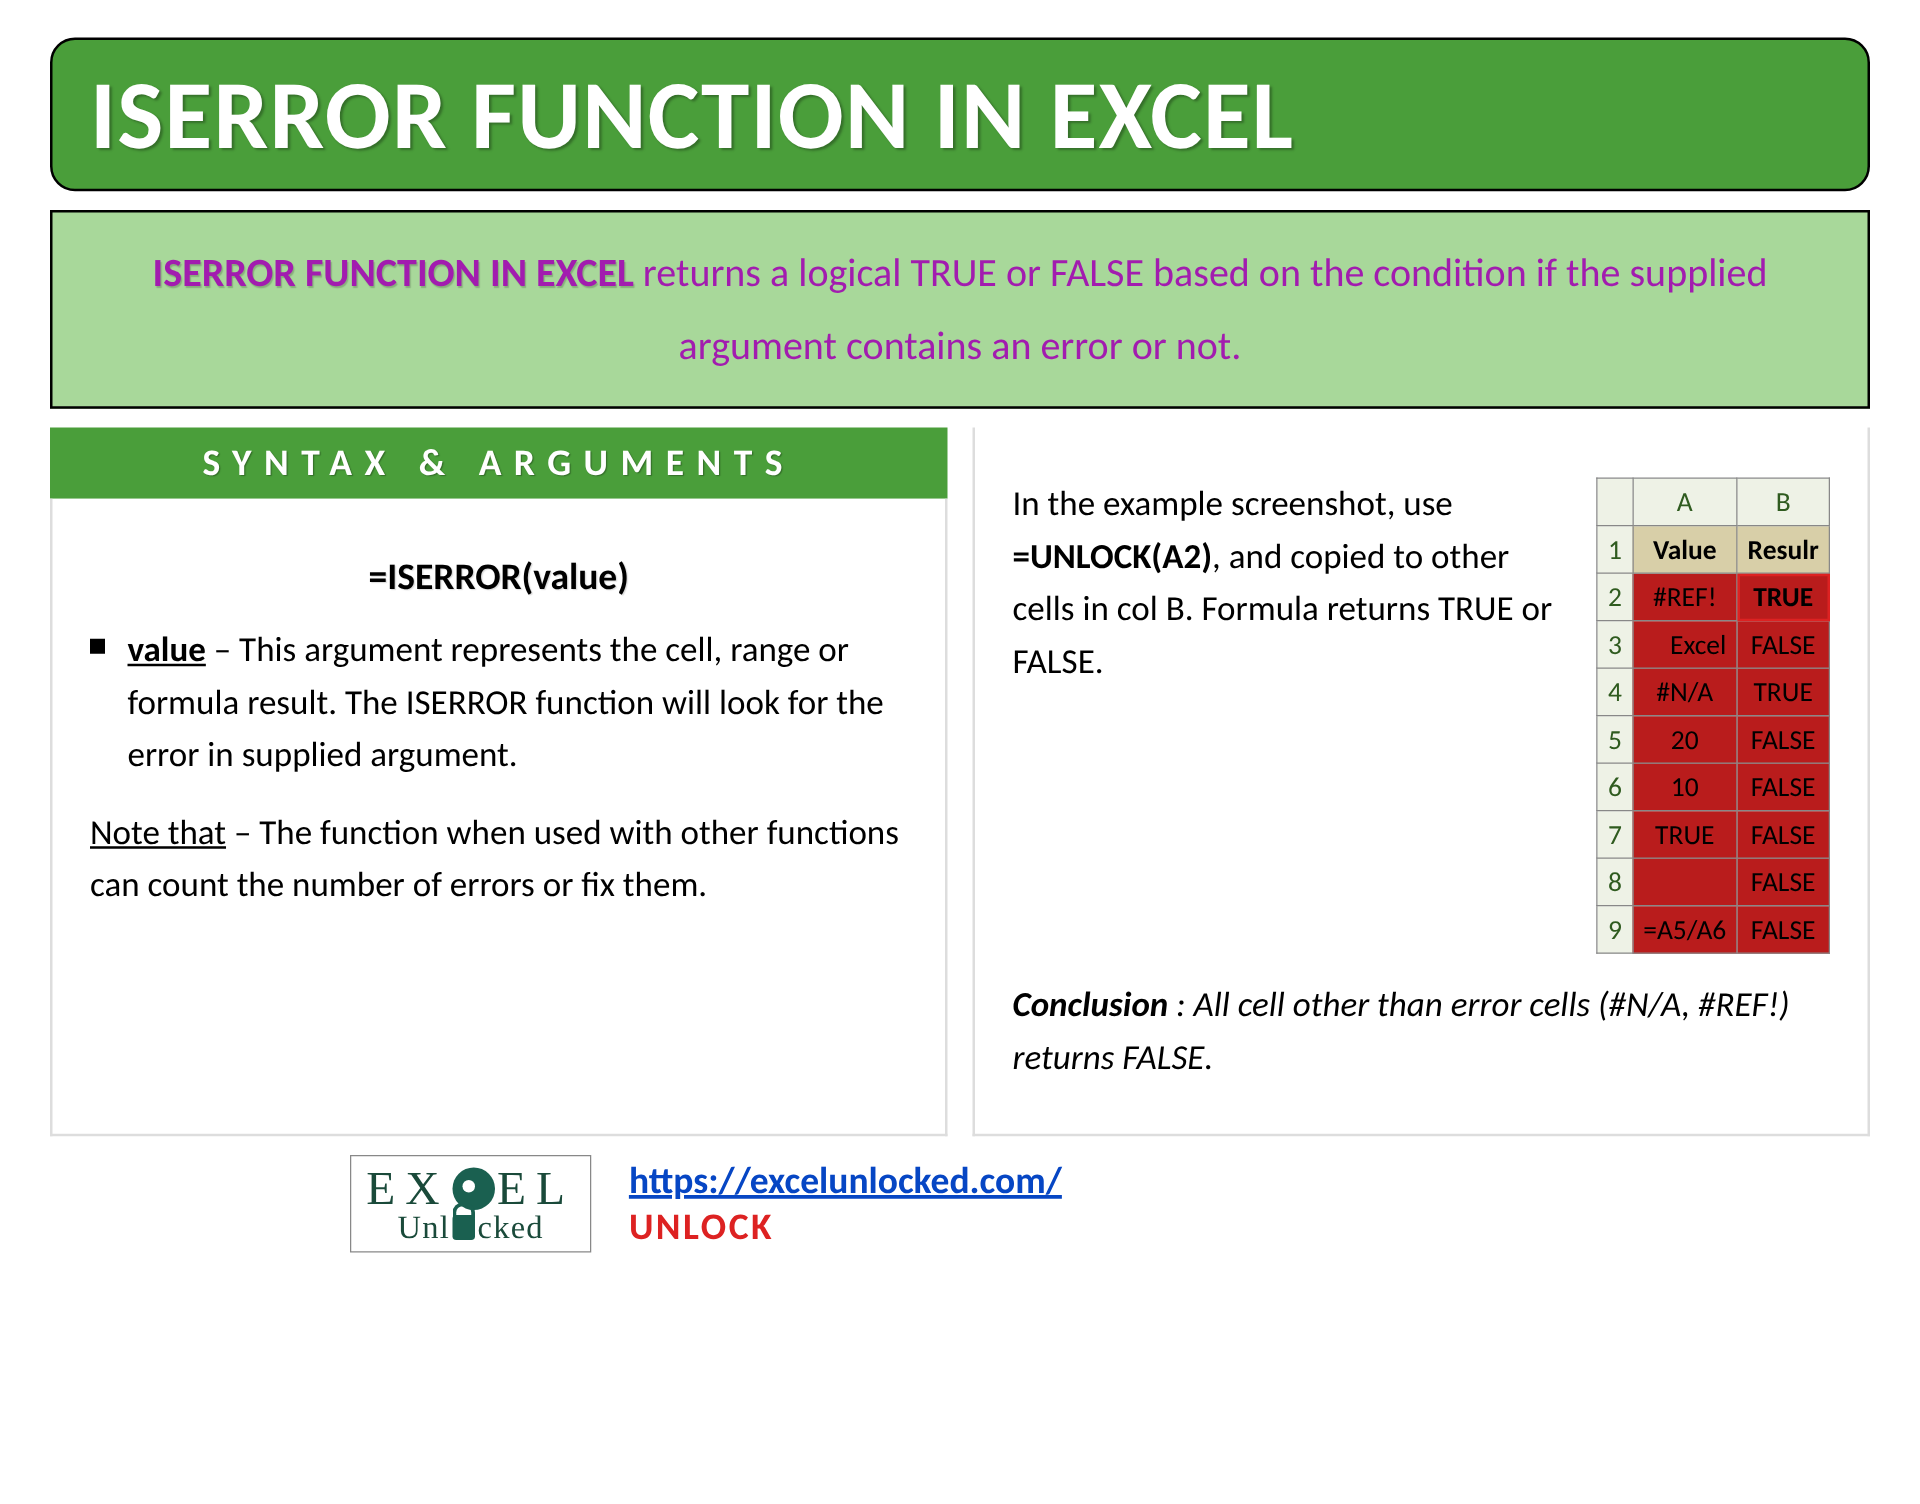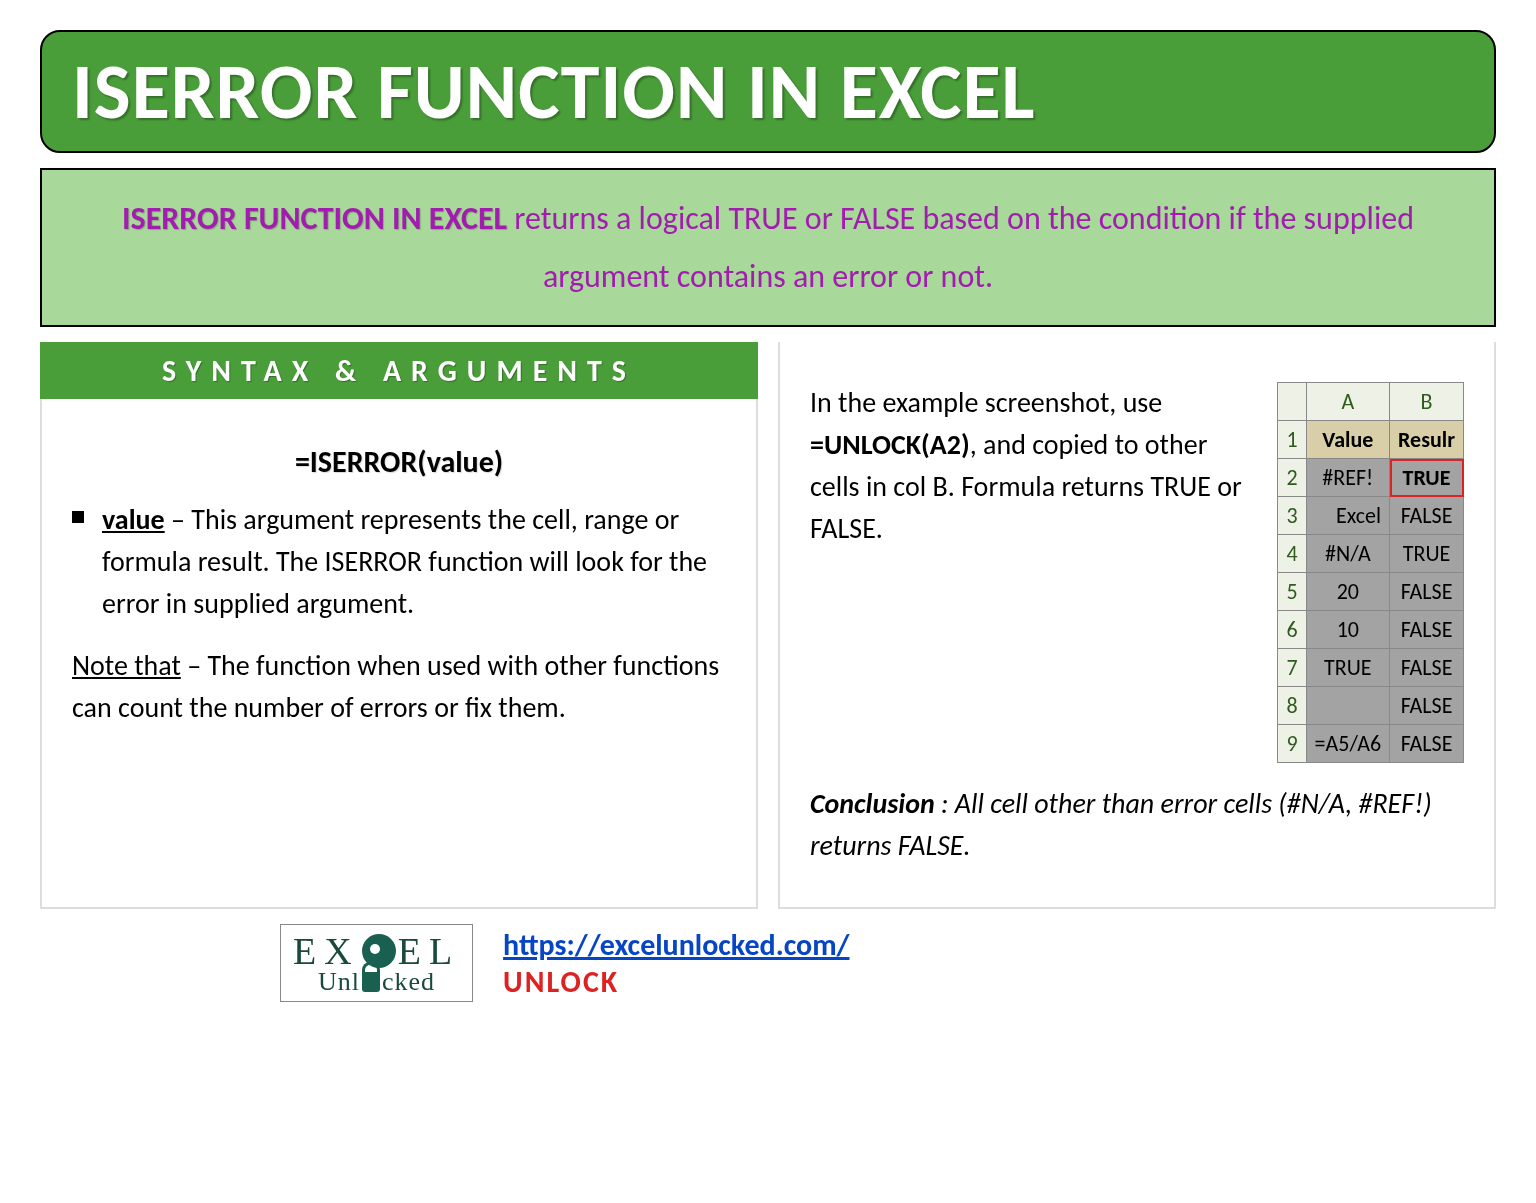--- a/index.html
+++ b/index.html
@@ -95,21 +95,21 @@
     border-collapse: collapse;
     font-family: Calibri, Arial, sans-serif;
     font-size: 22px;
   }
   .mini-table th, .mini-table td {
     border: 1px solid #888;
     padding: 2px 8px;
     text-align: center;
     min-width: 70px;
     height: 28px;
-    background:#a3a3a3;
+    background:#b91c1c;
   }
   .mini-table .colhead {
     background: #eef2e6;
     color:#2f5b1f;
     font-weight:normal;
   }
   .mini-table .rowhead {
     background: #eef2e6;
     color:#2f5b1f;
     text-align:center;

